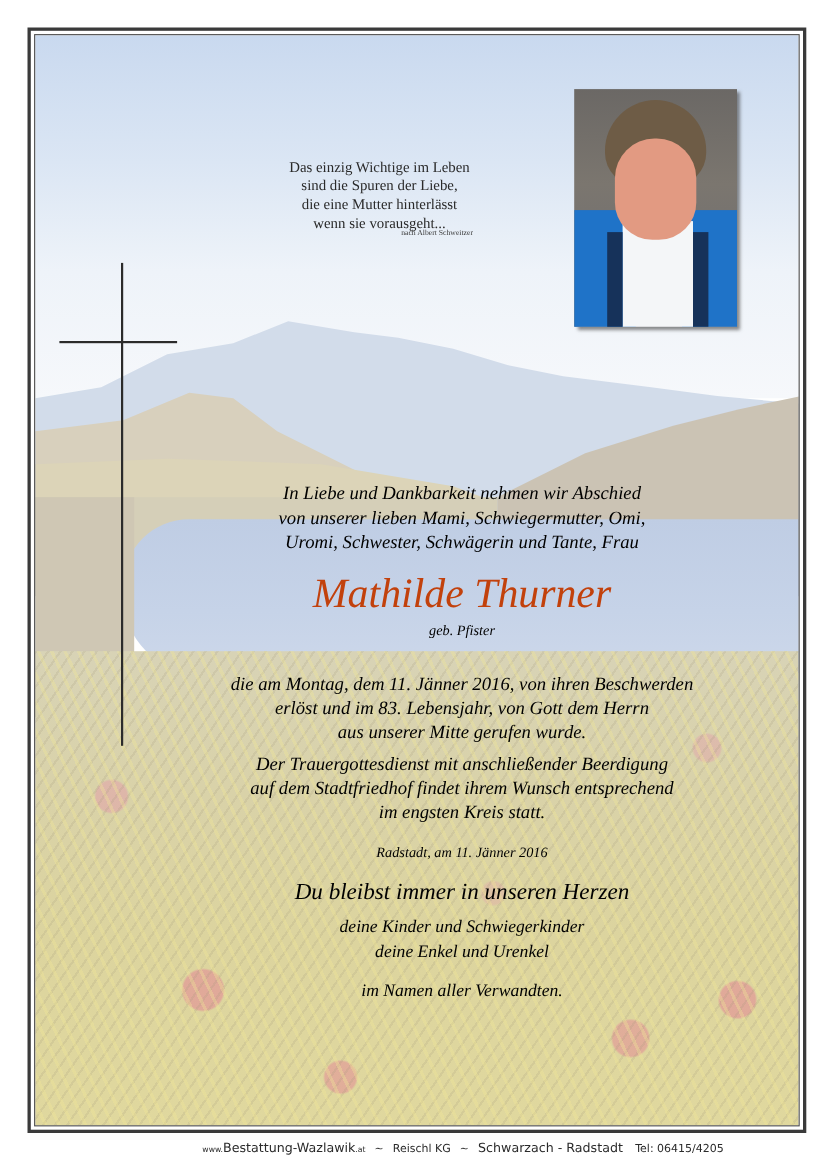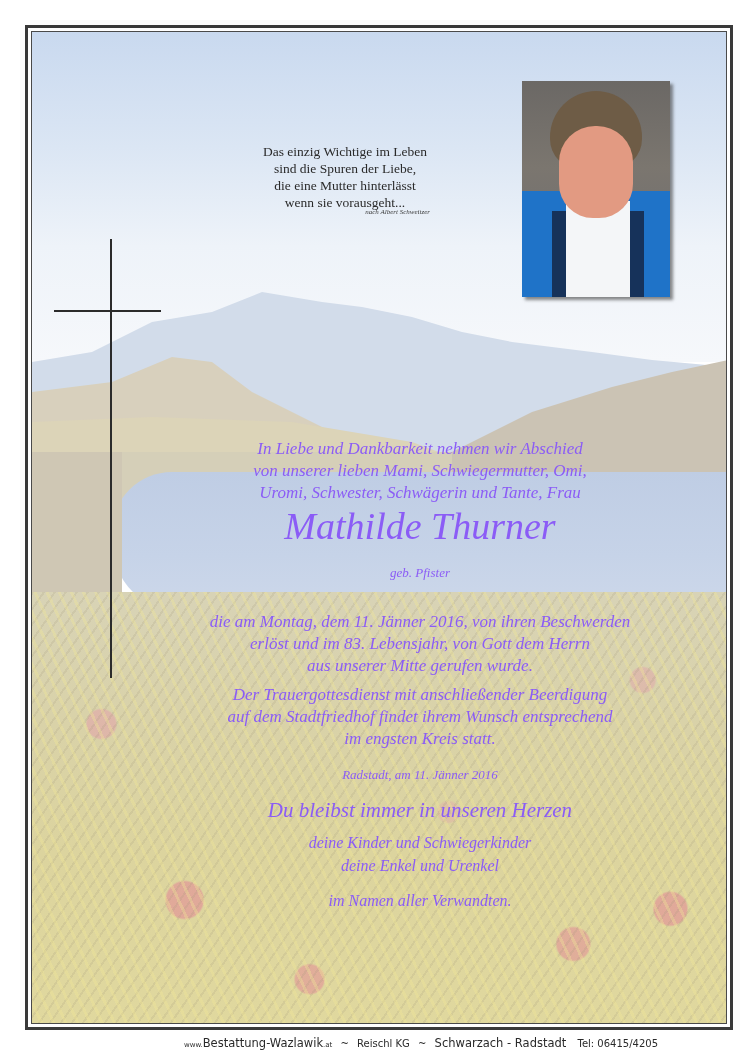--- a/index.html
+++ b/index.html
@@ -42,39 +42,39 @@
     }
     .cross-v { position: absolute; left: 110px; top: 239px; width: 2px; height: 439px; background: #2b2b2b; }
     .cross-h { position: absolute; left: 54px; top: 310px; width: 107px; height: 2px; background: #2b2b2b; }
 
     .quote {
       position: absolute; left: 240px; top: 143px; width: 210px;
       text-align: center; font-size: 13.5px; line-height: 17px; color: #2a2a2a;
     }
     .quote-author {
       position: absolute; left: 330px; top: 208px; width: 100px; text-align: right;
-      font-style: italic; font-size: 7px; color: #3a3a3a;
+      font-size: 7px; color: #3a3a3a;
     }
     .photo {
       position: absolute; left: 522px; top: 81px; width: 148px; height: 216px;
       box-shadow: 3px 3px 3px rgba(60,60,60,0.6);
       background: linear-gradient(180deg, #6b6865 0%, #7b766f 40%, #6a6a70 100%);
       overflow: hidden;
     }
     .photo .hair { position: absolute; left: 28px; top: 10px; width: 92px; height: 78px; border-radius: 46px 46px 30px 30px; background: #6e5c46; }
     .photo .face { position: absolute; left: 37px; top: 45px; width: 74px; height: 92px; border-radius: 36px 36px 34px 34px; background: #e29a82; }
     .photo .jacket-l { position: absolute; left: 0; top: 110px; width: 56px; height: 110px; background: #1f73c8; }
     .photo .jacket-r { position: absolute; right: 0; top: 110px; width: 50px; height: 110px; background: #1f73c8; }
     .photo .shirt { position: absolute; left: 44px; top: 120px; width: 64px; height: 100px; background: #f4f6f8; }
     .photo .lapel-l { position: absolute; left: 30px; top: 130px; width: 14px; height: 90px; background: #16325a; }
     .photo .lapel-r { position: absolute; left: 108px; top: 130px; width: 14px; height: 90px; background: #16325a; }
 
-    .center-text { position: absolute; left: 150px; width: 540px; text-align: center; font-style: italic; color: #8b5cf6; }
+    .center-text { position: absolute; left: 150px; width: 540px; text-align: center; font-style: italic; color: #000000; }
     .intro { top: 438px; font-size: 17px; line-height: 22px; }
-    .name { top: 504px; font-size: 38px; line-height: 44px; color: #8b5cf6; }
+    .name { top: 518px; font-size: 38px; line-height: 44px; color: #c2410c; }
     .maiden { top: 565px; font-size: 13px; line-height: 16px; }
     .death { top: 611px; font-size: 17px; line-height: 22px; }
     .funeral { top: 684px; font-size: 17px; line-height: 22px; }
     .place-date { top: 767px; font-size: 13px; line-height: 16px; }
     .motto { top: 797px; font-size: 21px; line-height: 26px; }
     .mourners { top: 831px; font-size: 16px; line-height: 23px; }
 
     .footer {
       position: absolute; left: 0; top: 1036px; width: 750px; text-align: center;
       font-family: "DejaVu Sans", sans-serif; font-size: 10px; color: #2a2a2a; letter-spacing: 0; padding-left: 46px;

